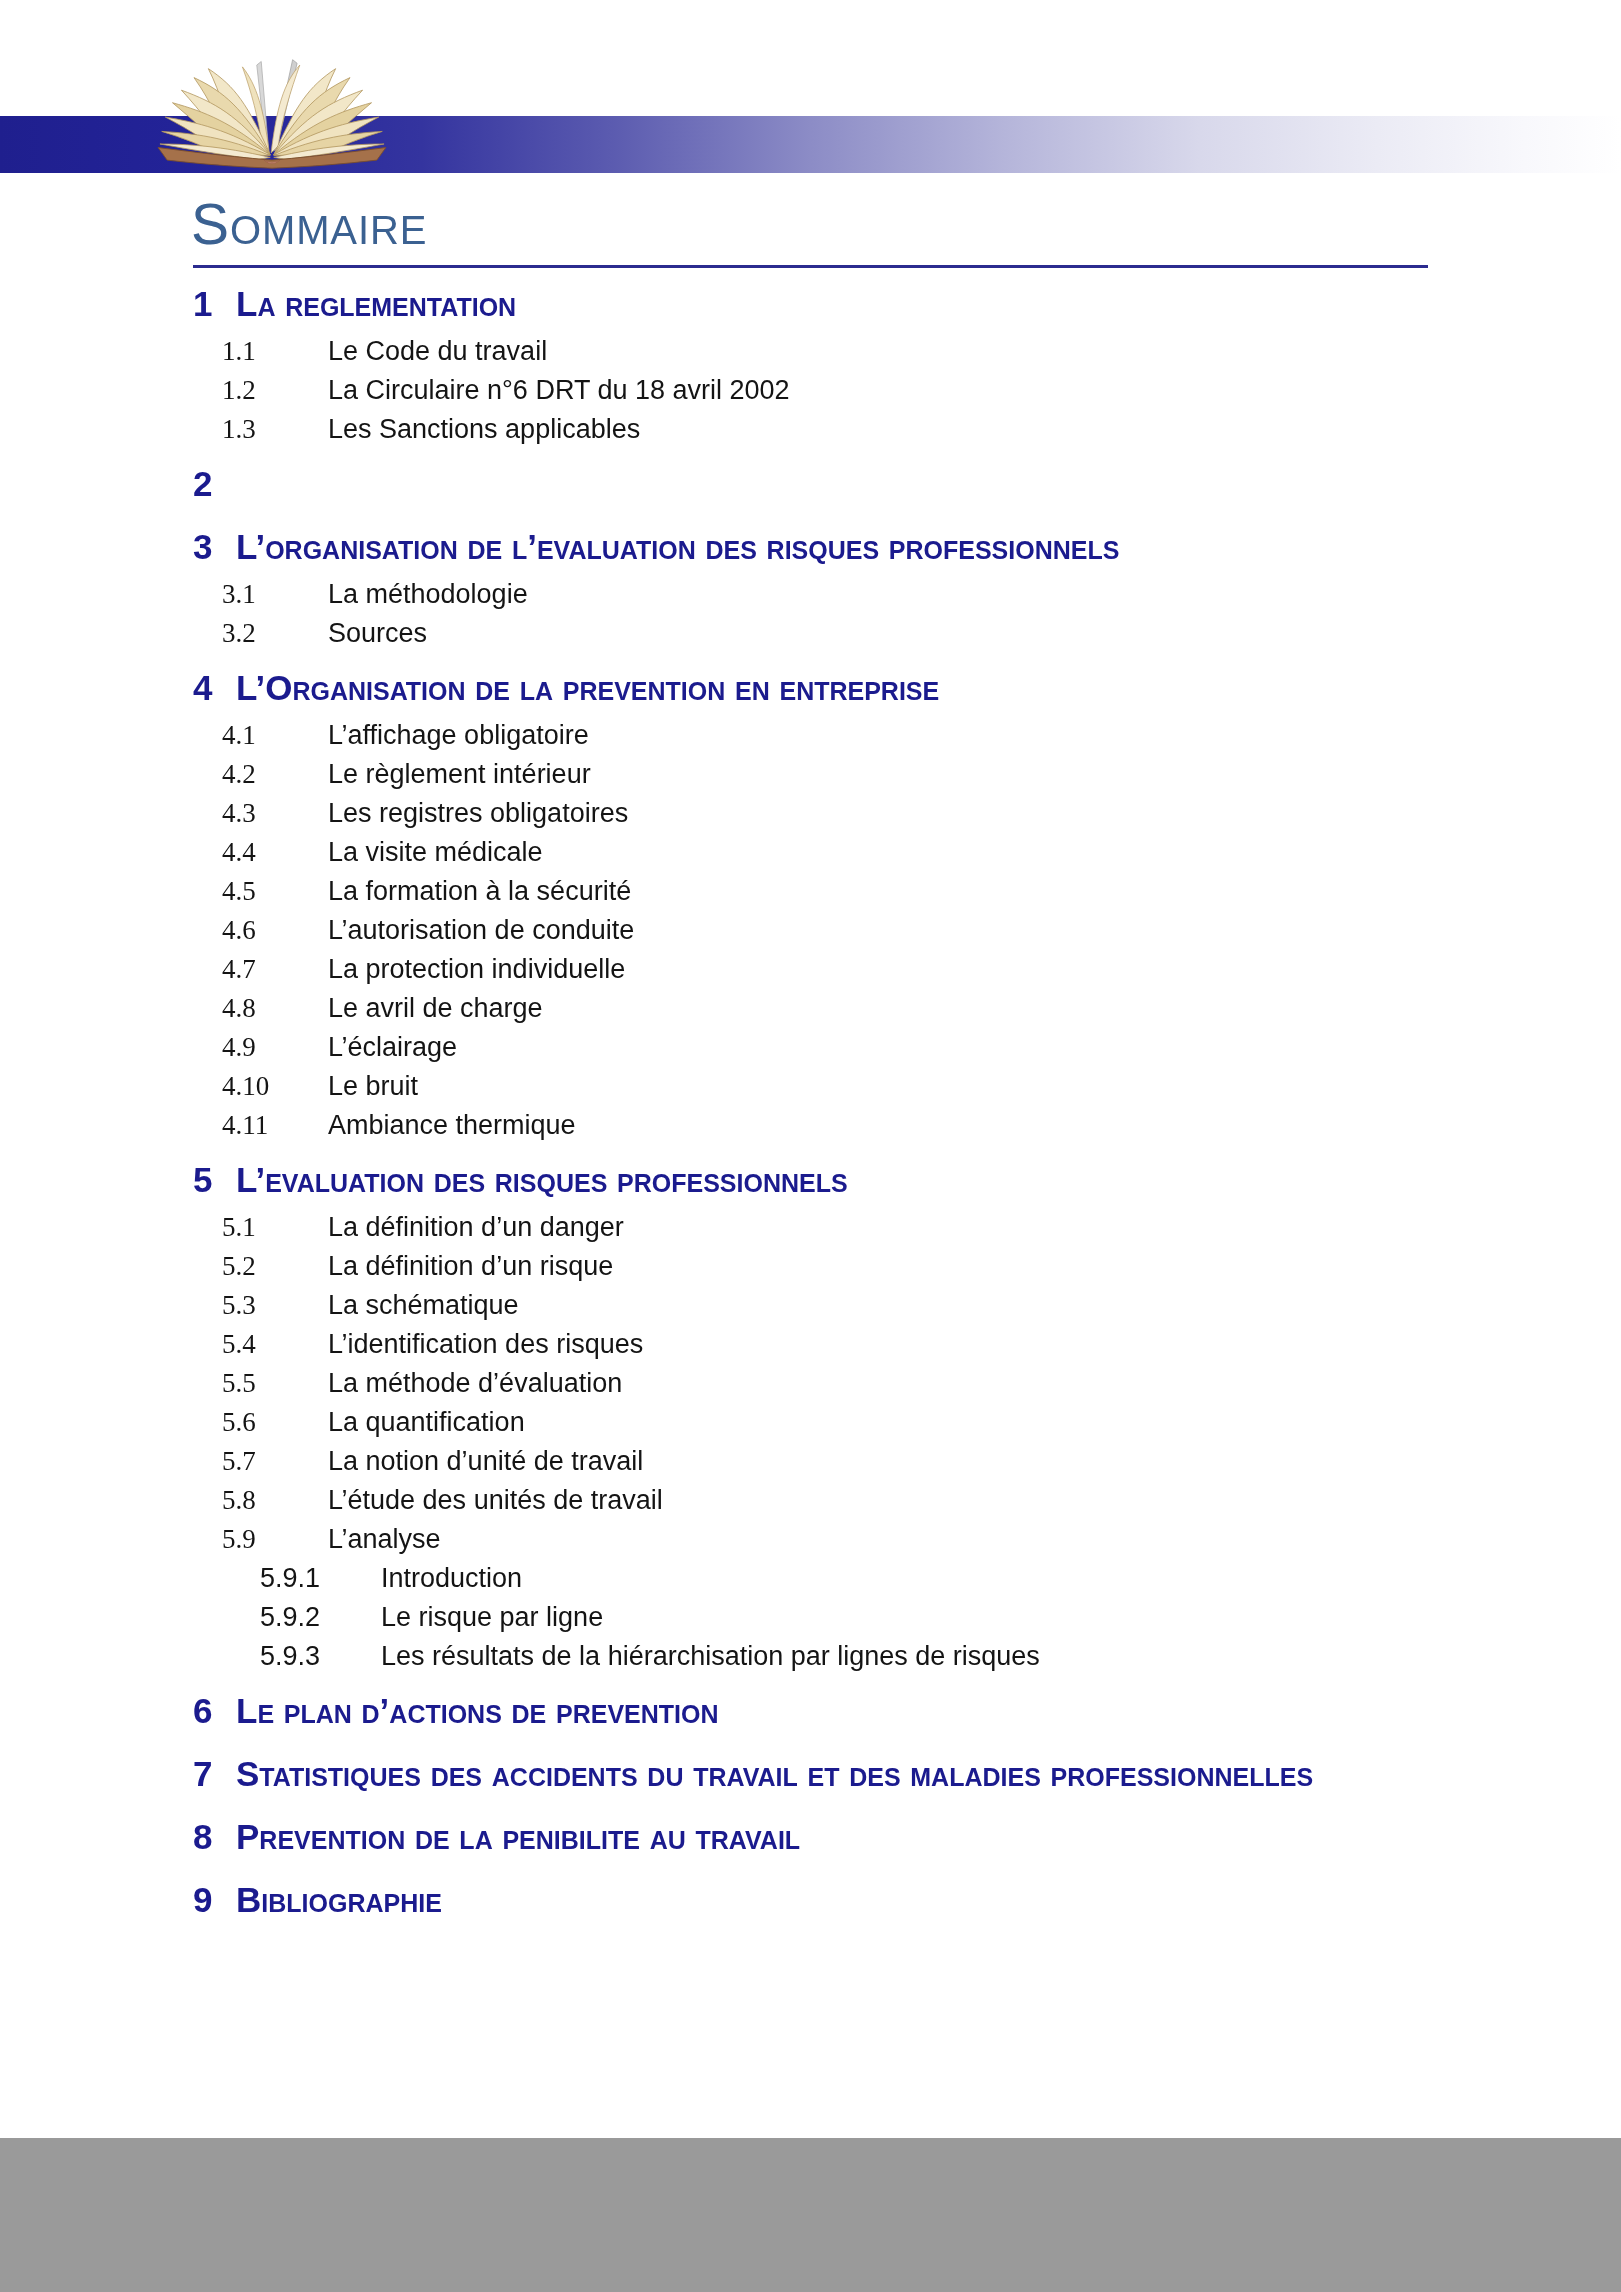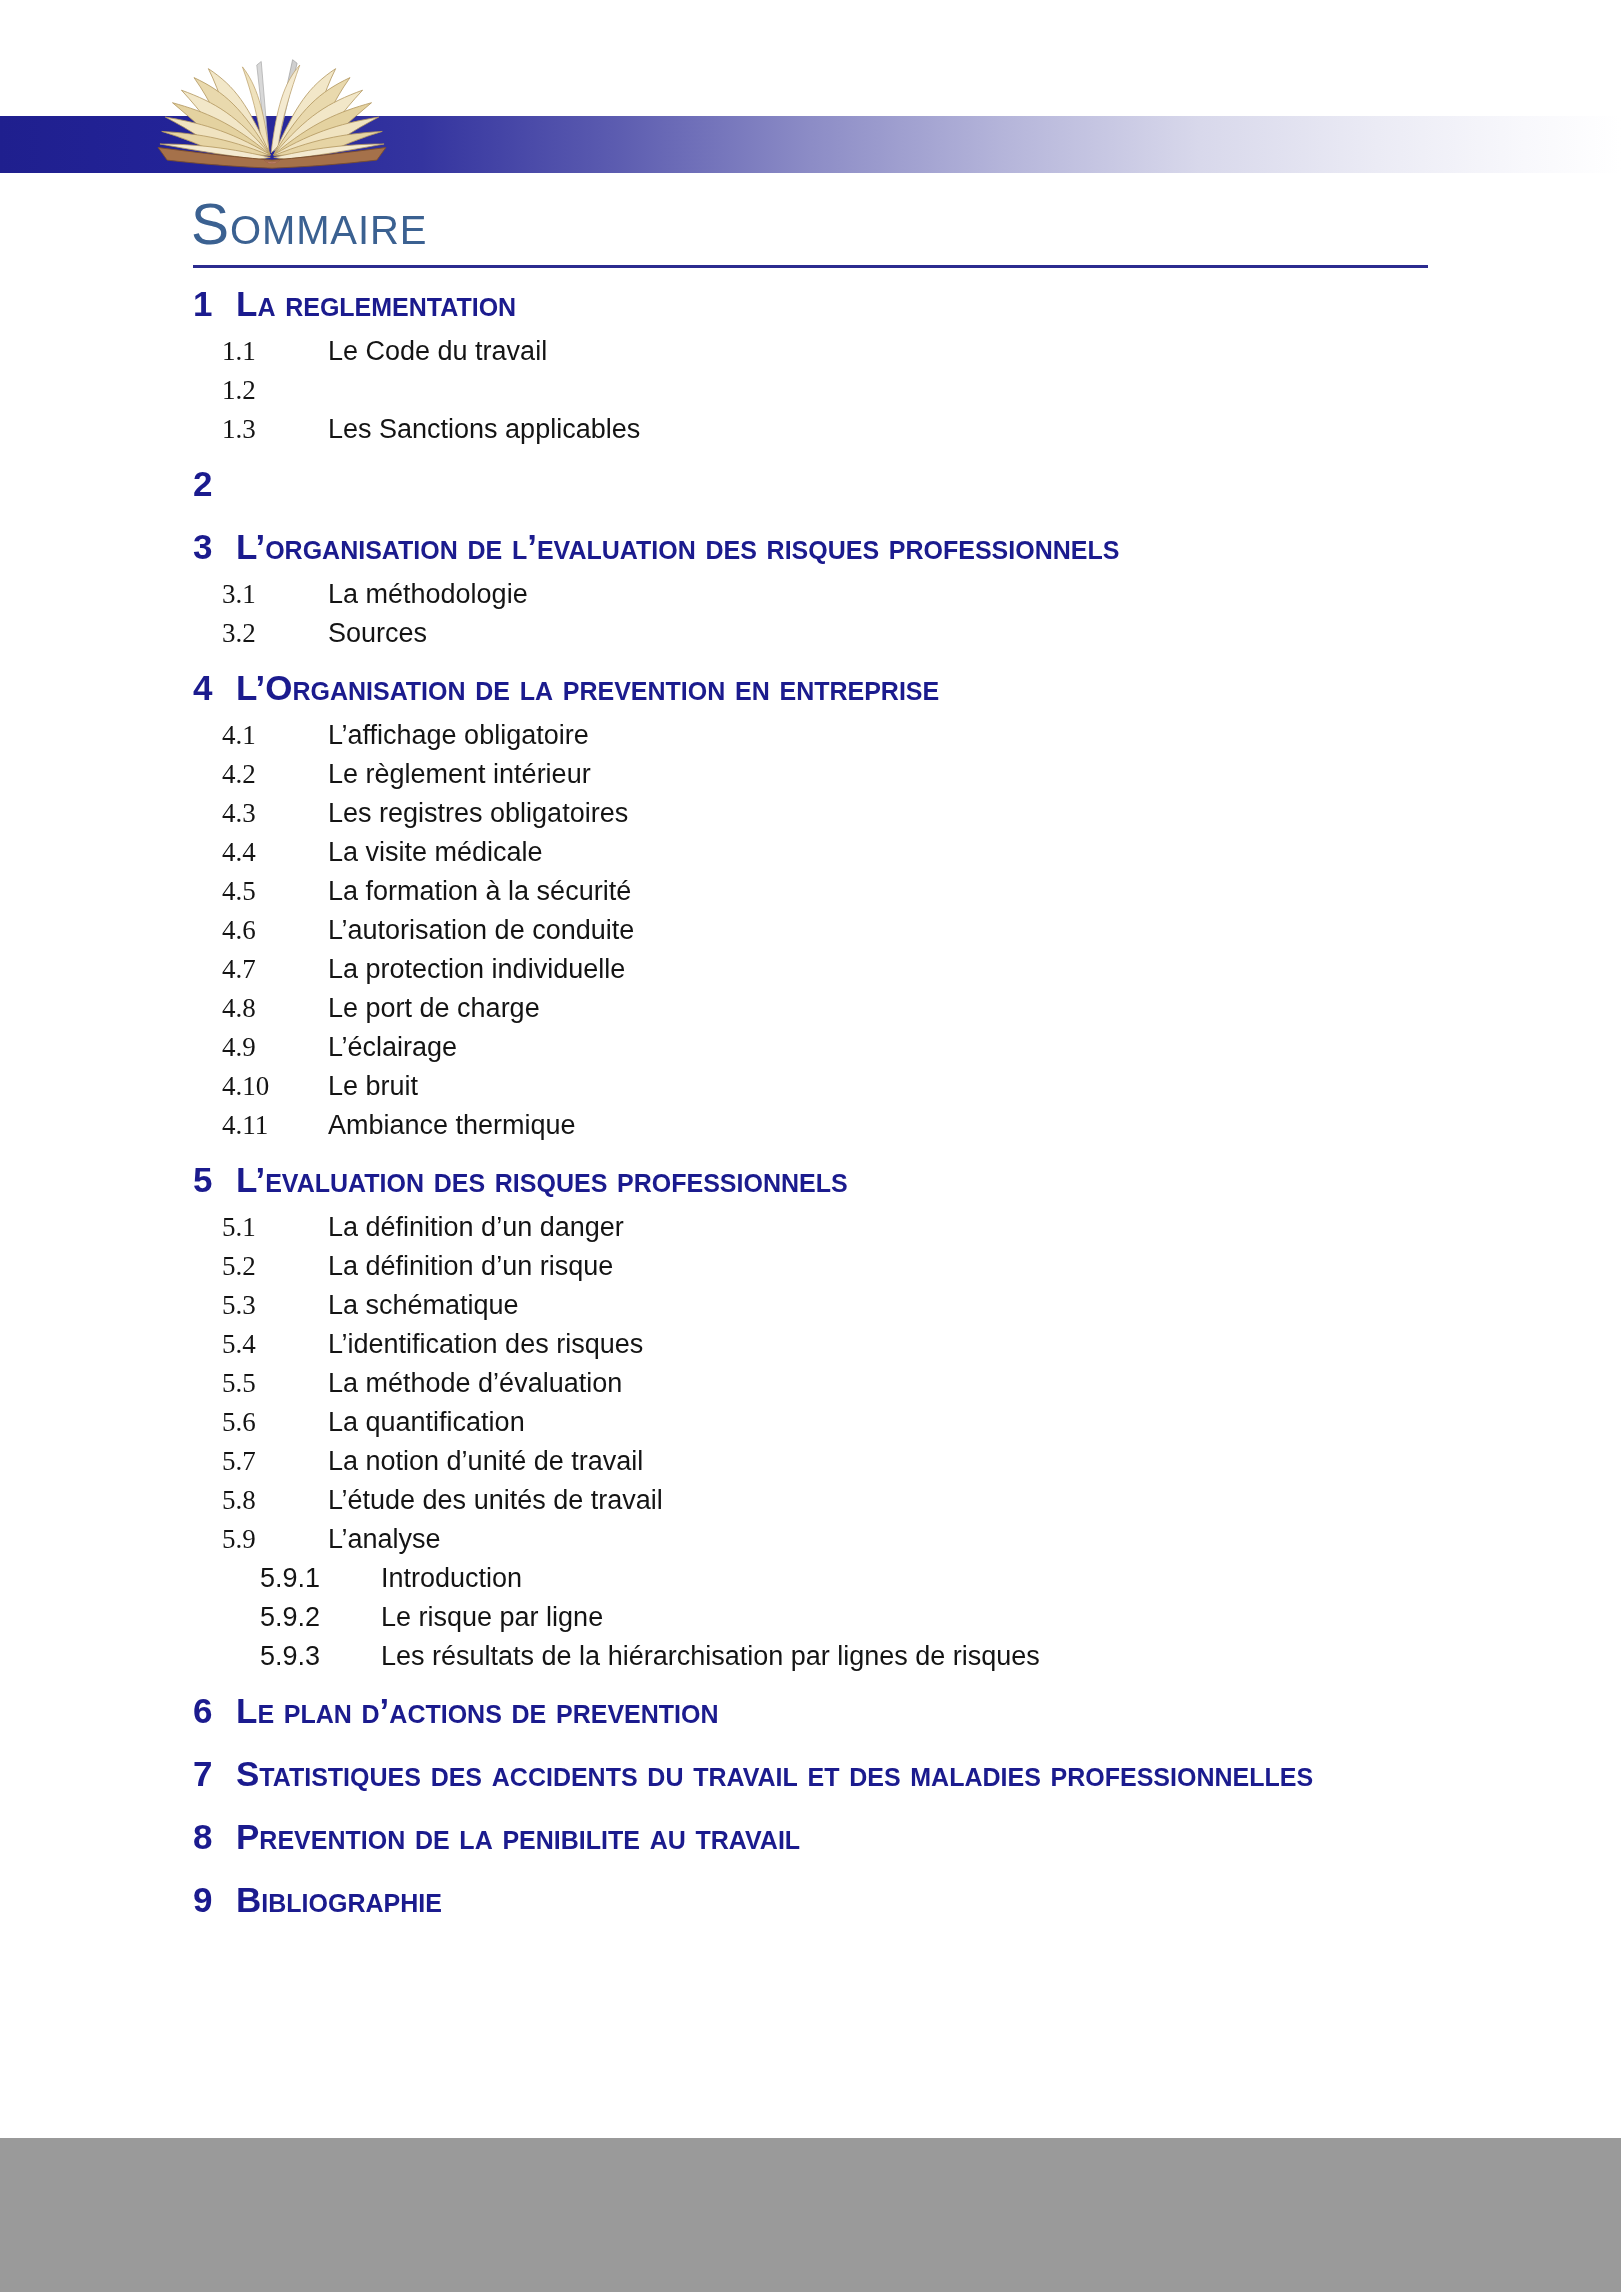--- a/index.html
+++ b/index.html
@@ -107,20 +107,21 @@
       <div class="toc-item lvl1" data-num="1">
       <span class="num">1</span>
       <span class="label">La reglementation</span>
     </div>
       <div class="toc-item lvl2" data-num="1.1">
       <span class="num">1.1</span>
       <span class="label">Le Code du travail</span>
     </div>
       <div class="toc-item lvl2" data-num="1.2">
       <span class="num">1.2</span>
+      <span class="label">La Circulaire n°6 DRT du 18 avril 2002</span>
     </div>
       <div class="toc-item lvl2" data-num="1.3">
       <span class="num">1.3</span>
       <span class="label">Les Sanctions applicables</span>
     </div>
       <div class="toc-item lvl1" data-num="2">
       <span class="num">2</span>
     </div>
       <div class="toc-item lvl1" data-num="3">
       <span class="num">3</span>
@@ -161,21 +162,21 @@
       <div class="toc-item lvl2" data-num="4.6">
       <span class="num">4.6</span>
       <span class="label">L’autorisation de conduite</span>
     </div>
       <div class="toc-item lvl2" data-num="4.7">
       <span class="num">4.7</span>
       <span class="label">La protection individuelle</span>
     </div>
       <div class="toc-item lvl2" data-num="4.8">
       <span class="num">4.8</span>
-      <span class="label">Le port de charge</span>
+      <span class="label">Le avril de charge</span>
     </div>
       <div class="toc-item lvl2" data-num="4.9">
       <span class="num">4.9</span>
       <span class="label">L’éclairage</span>
     </div>
       <div class="toc-item lvl2" data-num="4.10">
       <span class="num">4.10</span>
       <span class="label">Le bruit</span>
     </div>
       <div class="toc-item lvl2" data-num="4.11">

